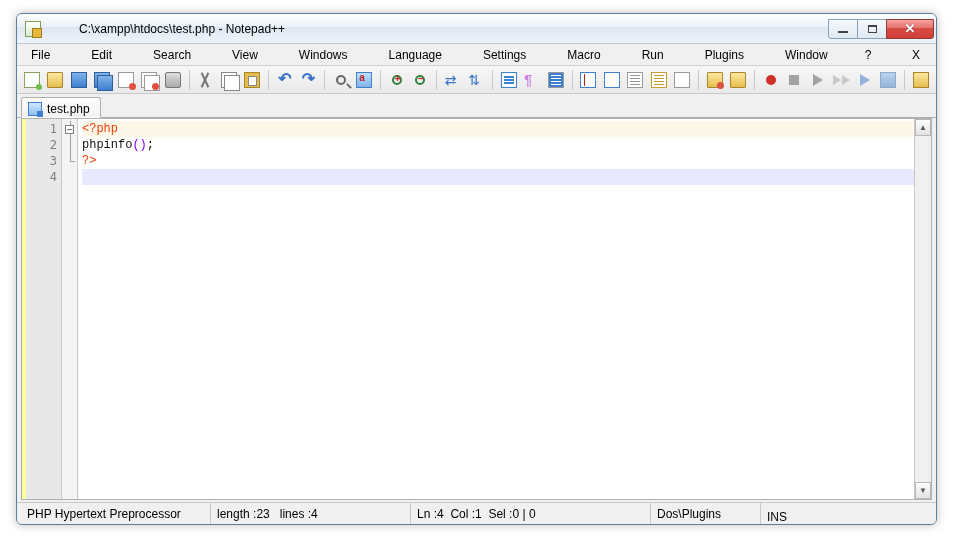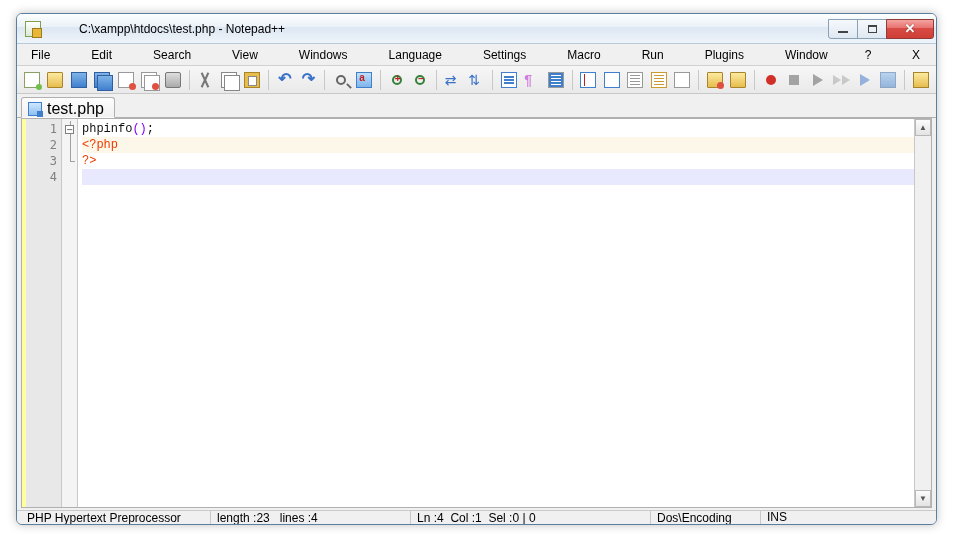--- a/index.html
+++ b/index.html
@@ -154,21 +154,21 @@
     border-bottom:1px solid #b0b0b0;
   }
   .tab {
     height:21px;
     background:linear-gradient(#fdfdfd,#f1f1f1);
     border:1px solid #b0b0b0;
     border-bottom:1px solid #fdfdfd;
     border-radius:3px 3px 0 0;
     padding:2px 10px 0 6px;
     display:flex; align-items:center; gap:5px;
-    font-size:16px;
+    font-size:12px;
     margin-bottom:-1px;
   }
   .tab .file-icon{width:14px;height:14px;background:linear-gradient(#cfe6ff,#8fc0ef);border:1px solid #3f7fce;position:relative;}
   .tab .file-icon::after{content:'';position:absolute;right:-2px;bottom:-2px;width:6px;height:6px;background:#3f7fce;}
   .editor-wrap{
     flex:1; display:flex; background:#fff;
     border:1px solid #b0b0b0; margin:0 4px 2px;
     overflow:hidden;
   }
   .change-margin{width:4px;background:#ffffa0;}
@@ -201,21 +201,21 @@
   .code .current-line{background:#e8e8ff;}
   .t-tag{color:#ec3d00;}
   .t-func{color:#101010;}
   .t-paren{color:#8000ff;}
   .t-op{color:#101010;}
   .line1-bg{background:#fdf7ea;}
   .vscroll{width:17px;background:#f0f0f0;border-left:1px solid #c8c8c8;display:flex;flex-direction:column;}
   .vscroll .arrow{height:17px;background:linear-gradient(#fcfcfc,#e3e3e3);border:1px solid #b8b8b8;margin:0;display:flex;align-items:center;justify-content:center;font-size:8px;color:#555;}
   .vscroll .track{flex:1;}
   .statusbar{
-    height:14px;
+    height:22px;
     background:#f0f0f0;
     border-top:1px solid #c9c9c9;
     display:flex; align-items:center;
     font-size:12px;
     padding:0 4px;
   }
   .statusbar .cell{padding:0 6px; border-right:1px solid #c9c9c9; height:100%; display:flex; align-items:center;}
   .statusbar .cell.noborder{border-right:none;align-items:flex-end;}
   .cell-lang{width:190px;}
   .cell-len{width:200px;}
@@ -400,22 +400,22 @@
       </div>
     <div class="fold" id="fold">
         <div class="line vline">
           <div class="box">−</div>
         </div>
         <div class="line vline"></div>
         <div class="line vend"></div>
         <div class="line"></div>
       </div>
     <div class="code" id="code">
+        <div class="line line1-bg"><span class="t-tag">&lt;?php</span></div>
         <div class="line"><span class="t-func">phpinfo</span><span class="t-paren">()</span><span class="t-op">;</span></div>
-        <div class="line line1-bg"><span class="t-tag">&lt;?php</span></div>
         <div class="line"><span class="t-tag">?&gt;</span></div>
         <div class="line current-line"></div>
       </div>
     <div class="vscroll">
       <div class="arrow">▲</div>
       <div class="track"></div>
       <div class="arrow">▼</div>
     </div>
   </div>
 
@@ -429,20 +429,20 @@
       <span>lines : </span><span>4</span>
     </div>
     <div class="cell cell-pos">
       <span>Ln : </span><span>4</span>
       &nbsp;&nbsp;
       <span>Col : </span><span>1</span>
       &nbsp;&nbsp;
       <span>Sel : </span><span>0 | 0</span>
     </div>
     <div class="cell cell-eol">
-        <span>Dos\Encoding</span>
+        <span>Dos\Plugins</span>
       </div>
     <div class="cell cell-ins noborder">
         <span>INS</span>
       </div>
   </div>
 
 </div>
 
 </body></html>

